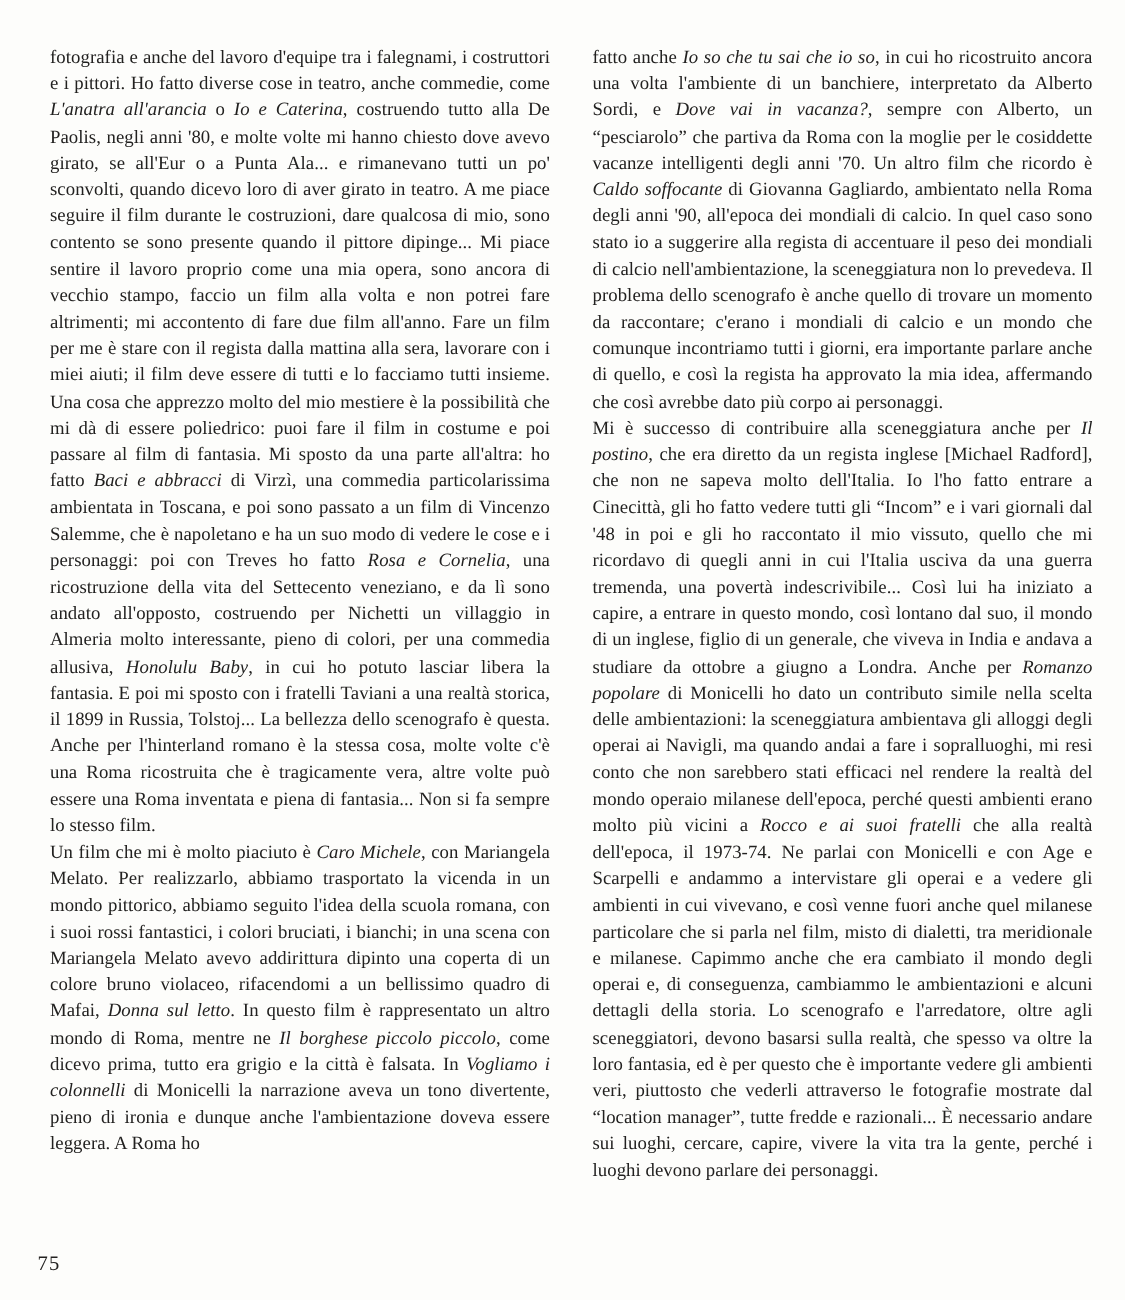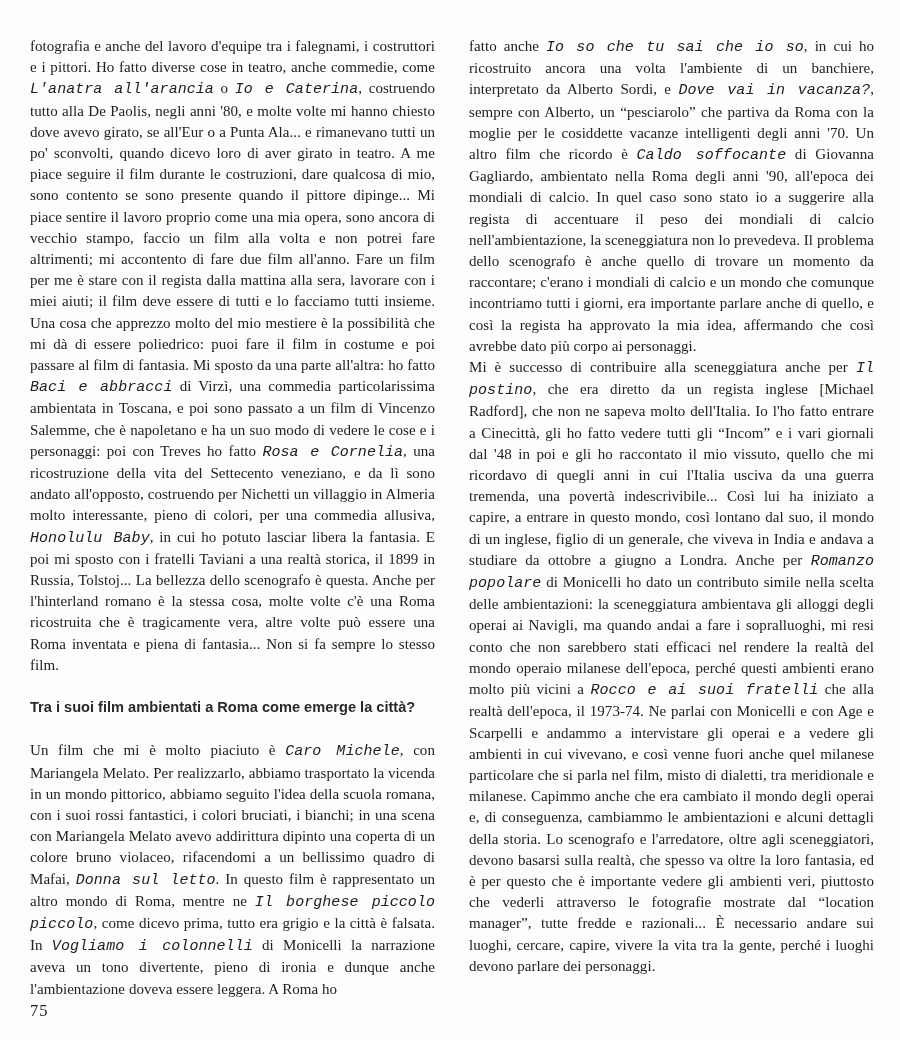--- a/index.html
+++ b/index.html
@@ -12,21 +12,21 @@
     width: 900px;
     height: 1040px;
     background: #fdfdfb;
     overflow: hidden;
     font-family: "Liberation Serif", serif;
     color: #222120;
   }
   .columns {
     display: flex;
     gap: 34px;
-    padding: 36px 26px 0 30px;
+    padding: 36px 26px 0 40px;
   }
   .column {
     width: 410px;
     text-align: justify;
     font-size: 15px;
     line-height: 21.2px;
     letter-spacing: 0.05px;
     hyphens: auto;
     -webkit-hyphens: auto;
   }
@@ -37,39 +37,37 @@
     font-family: "Liberation Sans", sans-serif;
     font-weight: bold;
     font-size: 14.6px;
     letter-spacing: 0;
     text-align: left;
     margin: 21px 0 22px 0;
     color: #2a2a2a;
   }
   em {
     font-style: italic;
-    font-family: Liberation Mono, monospace;
   }
   .page-number {
     position: absolute;
     left: 30px;
     top: 1001px;
     font-size: 16.5px;
     letter-spacing: 1px;
     color: #222120;
   }
 </style>
 </head>
 <body>
 
 <div class="page">
   <div class="columns">
     <div class="column">
         <p class="body"><span>fotografia e anche del lavoro d'equipe tra i falegnami, i costruttori e i pittori. Ho fatto diverse cose in teatro, anche commedie, come </span><em>L'anatra all'arancia</em><span> o </span><em>Io e Caterina</em><span>, costruendo tutto alla De Paolis, negli anni '80, e molte volte mi hanno chiesto dove avevo girato, se all'Eur o a Punta Ala... e rimanevano tutti un po' sconvolti, quando dicevo loro di aver girato in teatro. A me piace seguire il film durante le costruzioni, dare qualcosa di mio, sono contento se sono presente quando il pittore dipinge... Mi piace sentire il lavoro proprio come una mia opera, sono ancora di vecchio stampo, faccio un film alla volta e non potrei fare altrimenti; mi accontento di fare due film all'anno. Fare un film per me è stare con il regista dalla mattina alla sera, lavorare con i miei aiuti; il film deve essere di tutti e lo facciamo tutti insieme. Una cosa che apprezzo molto del mio mestiere è la possibilità che mi dà di essere poliedrico: puoi fare il film in costume e poi passare al film di fantasia. Mi sposto da una parte all'altra: ho fatto </span><em>Baci e abbracci</em><span> di Virzì, una commedia particolarissima ambientata in Toscana, e poi sono passato a un film di Vincenzo Salemme, che è napoletano e ha un suo modo di vedere le cose e i personaggi: poi con Treves ho fatto </span><em>Rosa e Cornelia</em><span>, una ricostruzione della vita del Settecento veneziano, e da lì sono andato all'opposto, costruendo per Nichetti un villaggio in Almeria molto interessante, pieno di colori, per una commedia allusiva, </span><em>Honolulu Baby</em><span>, in cui ho potuto lasciar libera la fantasia. E poi mi sposto con i fratelli Taviani a una realtà storica, il 1899 in Russia, Tolstoj... La bellezza dello scenografo è questa. Anche per l'hinterland romano è la stessa cosa, molte volte c'è una Roma ricostruita che è tragicamente vera, altre volte può essere una Roma inventata e piena di fantasia... Non si fa sempre lo stesso film.</span></p>
-        <p class="question"><span>Tra i suoi film ambientati a Roma come emerge la città?</span></p>
         <p class="body"><span>Un film che mi è molto piaciuto è </span><em>Caro Michele</em><span>, con Mariangela Melato. Per realizzarlo, abbiamo trasportato la vicenda in un mondo pittorico, abbiamo seguito l'idea della scuola romana, con i suoi rossi fantastici, i colori bruciati, i bianchi; in una scena con Mariangela Melato avevo addirittura dipinto una coperta di un colore bruno violaceo, rifacendomi a un bellissimo quadro di Mafai, </span><em>Donna sul letto</em><span>. In questo film è rappresentato un altro mondo di Roma, mentre ne </span><em>Il borghese piccolo piccolo</em><span>, come dicevo prima, tutto era grigio e la città è falsata. In </span><em>Vogliamo i colonnelli</em><span> di Monicelli la narrazione aveva un tono divertente, pieno di ironia e dunque anche l'ambientazione doveva essere leggera. A Roma ho</span></p>
       </div>
     <div class="column">
         <p class="body"><span>fatto anche </span><em>Io so che tu sai che io so</em><span>, in cui ho ricostruito ancora una volta l'ambiente di un banchiere, interpretato da Alberto Sordi, e </span><em>Dove vai in vacanza?</em><span>, sempre con Alberto, un “pesciarolo” che partiva da Roma con la moglie per le cosiddette vacanze intelligenti degli anni '70. Un altro film che ricordo è </span><em>Caldo soffocante</em><span> di Giovanna Gagliardo, ambientato nella Roma degli anni '90, all'epoca dei mondiali di calcio. In quel caso sono stato io a suggerire alla regista di accentuare il peso dei mondiali di calcio nell'ambientazione, la sceneggiatura non lo prevedeva. Il problema dello scenografo è anche quello di trovare un momento da raccontare; c'erano i mondiali di calcio e un mondo che comunque incontriamo tutti i giorni, era importante parlare anche di quello, e così la regista ha approvato la mia idea, affermando che così avrebbe dato più corpo ai personaggi.</span></p>
         <p class="body"><span>Mi è successo di contribuire alla sceneggiatura anche per </span><em>Il postino</em><span>, che era diretto da un regista inglese [Michael Radford], che non ne sapeva molto dell'Italia. Io l'ho fatto entrare a Cinecittà, gli ho fatto vedere tutti gli “Incom” e i vari giornali dal '48 in poi e gli ho raccontato il mio vissuto, quello che mi ricordavo di quegli anni in cui l'Italia usciva da una guerra tremenda, una povertà indescrivibile... Così lui ha iniziato a capire, a entrare in questo mondo, così lontano dal suo, il mondo di un inglese, figlio di un generale, che viveva in India e andava a studiare da ottobre a giugno a Londra. Anche per </span><em>Romanzo popolare</em><span> di Monicelli ho dato un contributo simile nella scelta delle ambientazioni: la sceneggiatura ambientava gli alloggi degli operai ai Navigli, ma quando andai a fare i sopralluoghi, mi resi conto che non sarebbero stati efficaci nel rendere la realtà del mondo operaio milanese dell'epoca, perché questi ambienti erano molto più vicini a </span><em>Rocco e ai suoi fratelli</em><span> che alla realtà dell'epoca, il 1973-74. Ne parlai con Monicelli e con Age e Scarpelli e andammo a intervistare gli operai e a vedere gli ambienti in cui vivevano, e così venne fuori anche quel milanese particolare che si parla nel film, misto di dialetti, tra meridionale e milanese. Capimmo anche che era cambiato il mondo degli operai e, di conseguenza, cambiammo le ambientazioni e alcuni dettagli della storia. Lo scenografo e l'arredatore, oltre agli sceneggiatori, devono basarsi sulla realtà, che spesso va oltre la loro fantasia, ed è per questo che è importante vedere gli ambienti veri, piuttosto che vederli attraverso le fotografie mostrate dal “location manager”, tutte fredde e razionali... È necessario andare sui luoghi, cercare, capire, vivere la vita tra la gente, perché i luoghi devono parlare dei personaggi.</span></p>
       </div>
   </div>
   <div class="page-number">75</div>
 </div>
 

